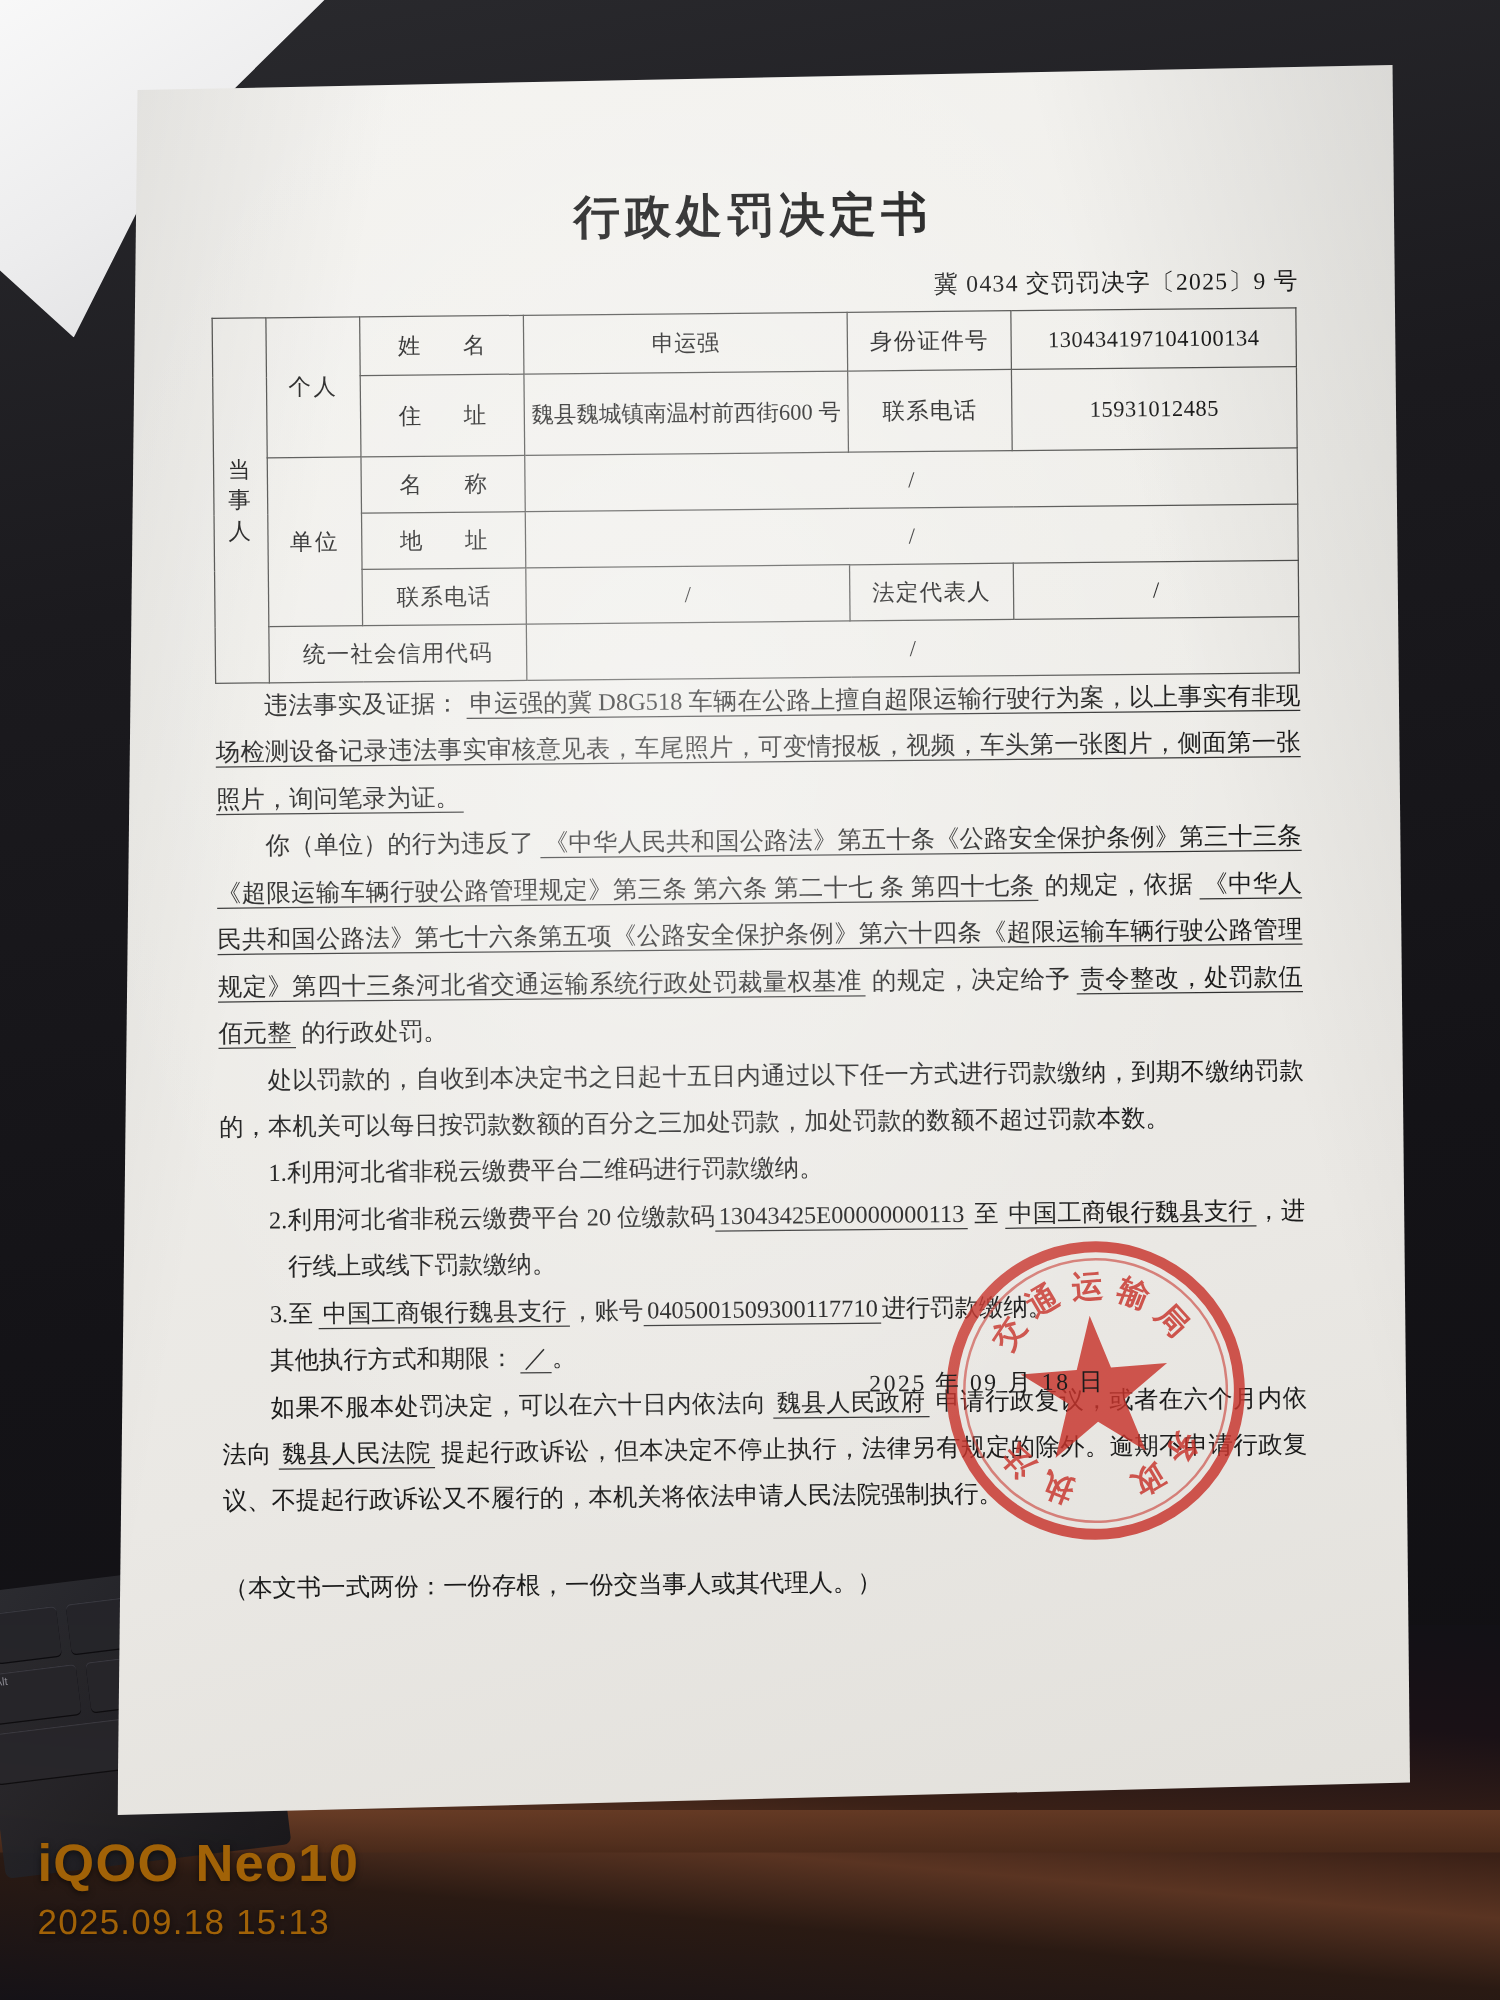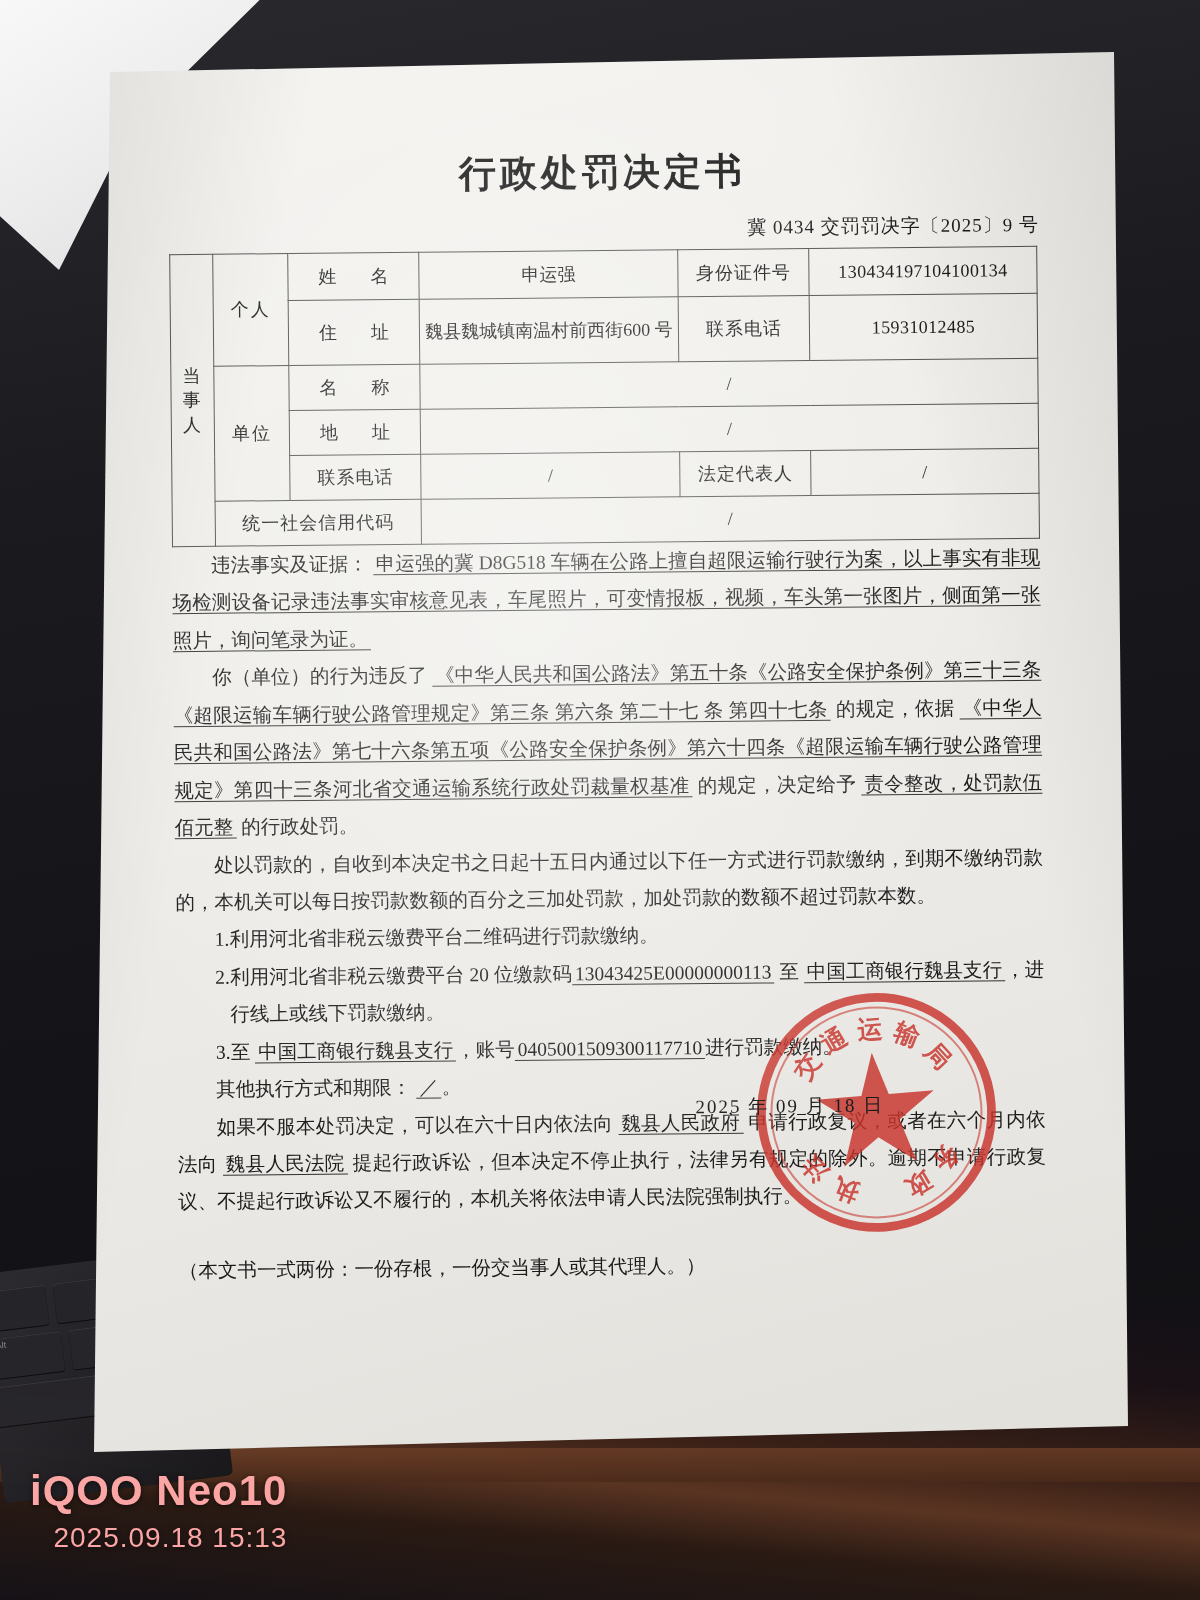--- a/index.html
+++ b/index.html
@@ -77,25 +77,25 @@
   
   .seal{position:absolute;left:660px;top:938px;width:250px;height:250px;
       transform:rotate(-4deg);pointer-events:none;}
   .seal svg{width:100%;height:100%;opacity:.82;}
   .seal-date{position:absolute;left:604px;top:1043px;font-size:19px;
       letter-spacing:2px;color:#1b1b1b;}
 
   .footnote{width:868px;margin:36px auto 0 auto;font-size:19.5px;}
 
   
-  .wm{position:absolute;left:30px;bottom:46px;color:#fca5a5;
+  .wm{position:absolute;left:30px;bottom:46px;color:#a16207;
       font-family:"Liberation Sans","DejaVu Sans",sans-serif;
       text-shadow:0 1px 5px rgba(0,0,0,.55);}
   .wm .brand{font-size:42px;font-weight:600;letter-spacing:1px;line-height:1;}
-  .wm .stamp{font-size:28px;font-weight:400;letter-spacing:1px;margin-top:10px;text-align:right;}
+  .wm .stamp{font-size:28px;font-weight:400;letter-spacing:1px;margin-top:10px;}
 </style>
 </head>
 <body>
 
 <div class="desk">
   <div class="desk-wood"></div>
   <div class="wood-strip" style="bottom:118px"></div>
   <div class="kbd">
     <div class="key" style="left:14px;top:18px;width:52px;height:40px;"></div>
     <div class="key" style="left:74px;top:18px;width:52px;height:40px;"></div>

